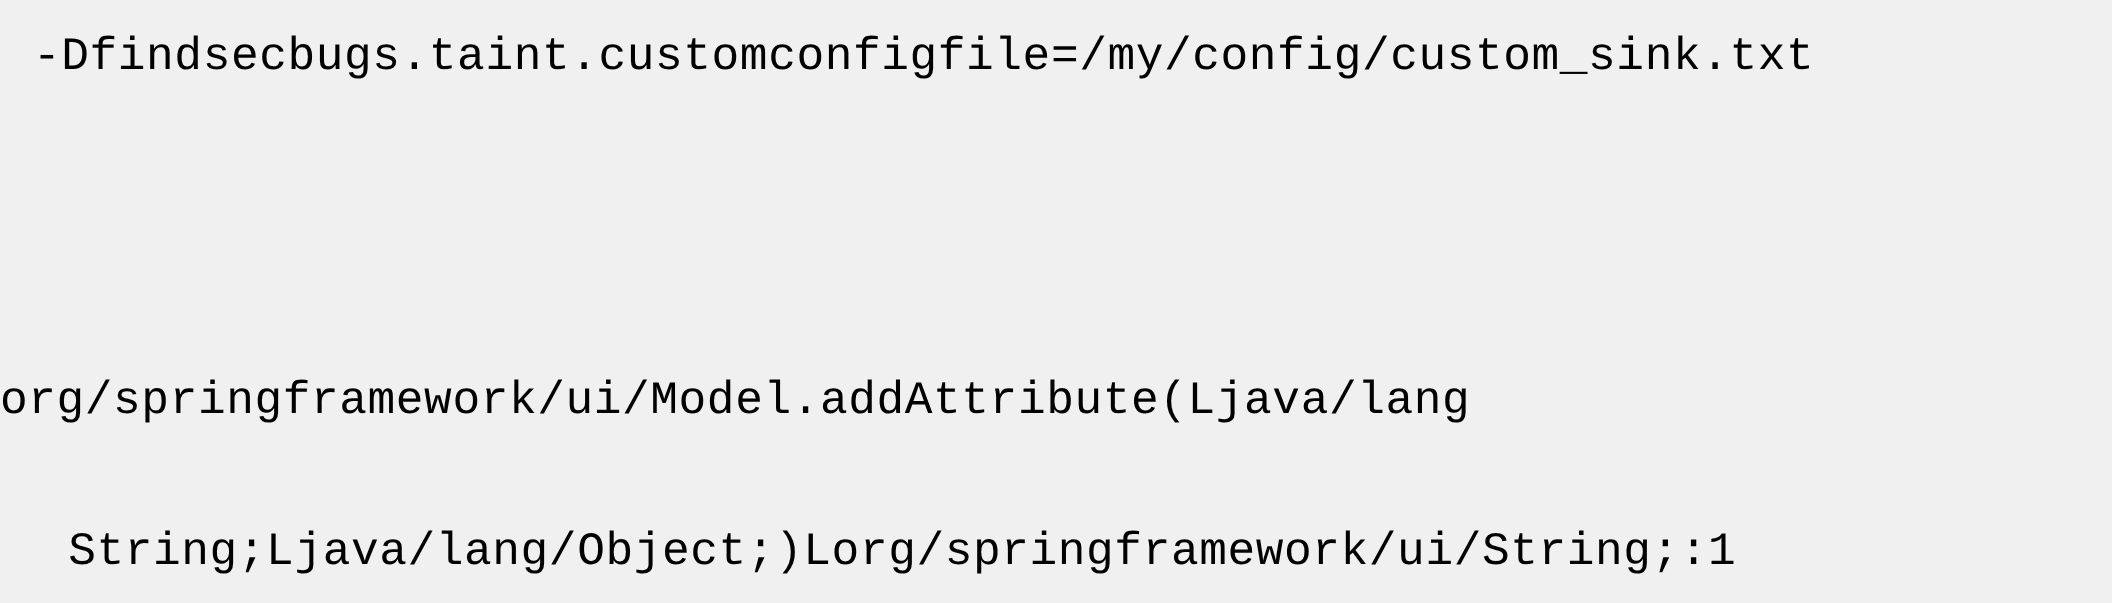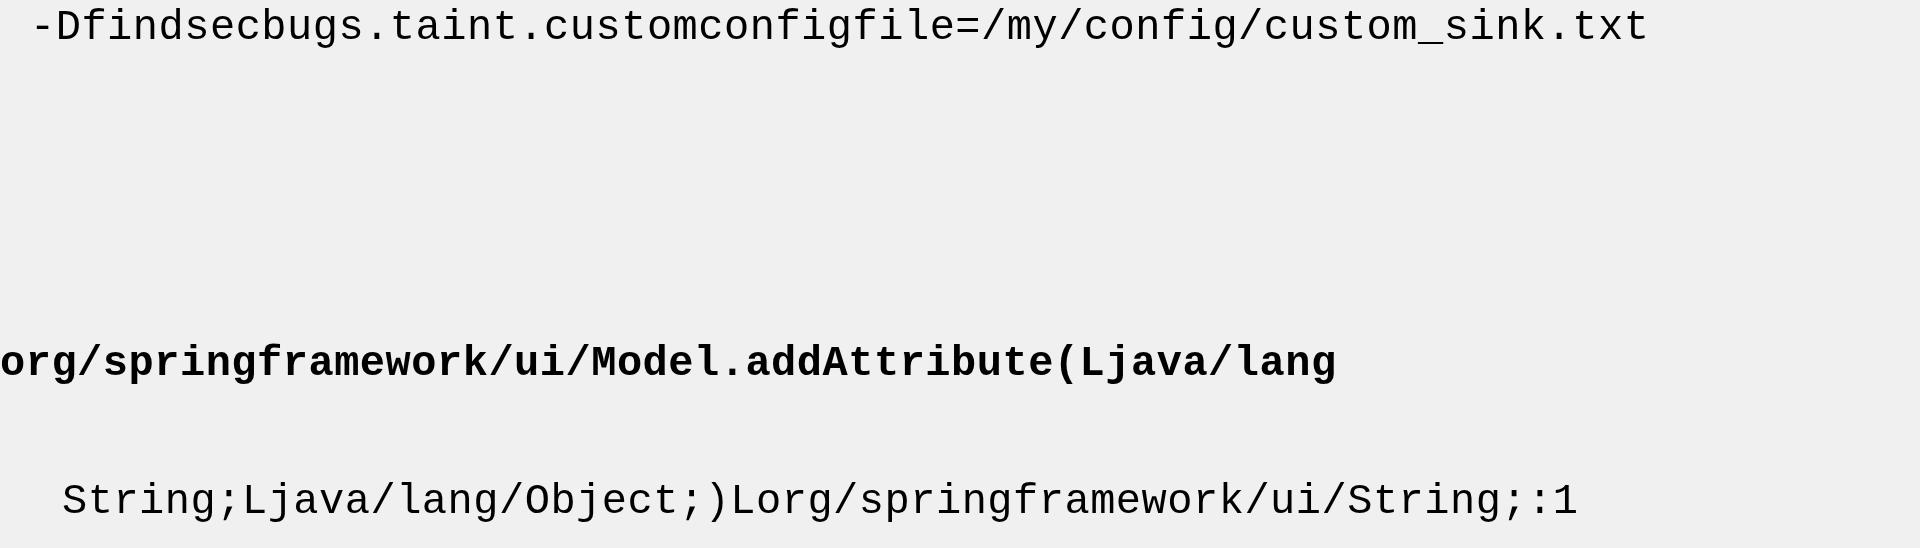--- a/index.html
+++ b/index.html
@@ -12,32 +12,31 @@
       height: 548px;
       background-color: #f0f0f0;
       font-family: "Courier New", Courier, monospace;
       font-size: 42px;
       color: #000000;
       overflow: hidden;
       position: relative;
     }
     .line1 {
       position: absolute;
-      top: 4px;
+      top: 28px;
       left: 30px;
       white-space: nowrap;
       letter-spacing: 0.5px;
     }
     .line2 {
       position: absolute;
       top: 340px;
       left: 0px;
       white-space: nowrap;
       letter-spacing: 0.5px;
-      font-weight: bold;
     }
     .line3 {
       position: absolute;
       top: 478px;
       left: 62px;
       white-space: nowrap;
       letter-spacing: 0.5px;
     }
   </style>
 </head>

